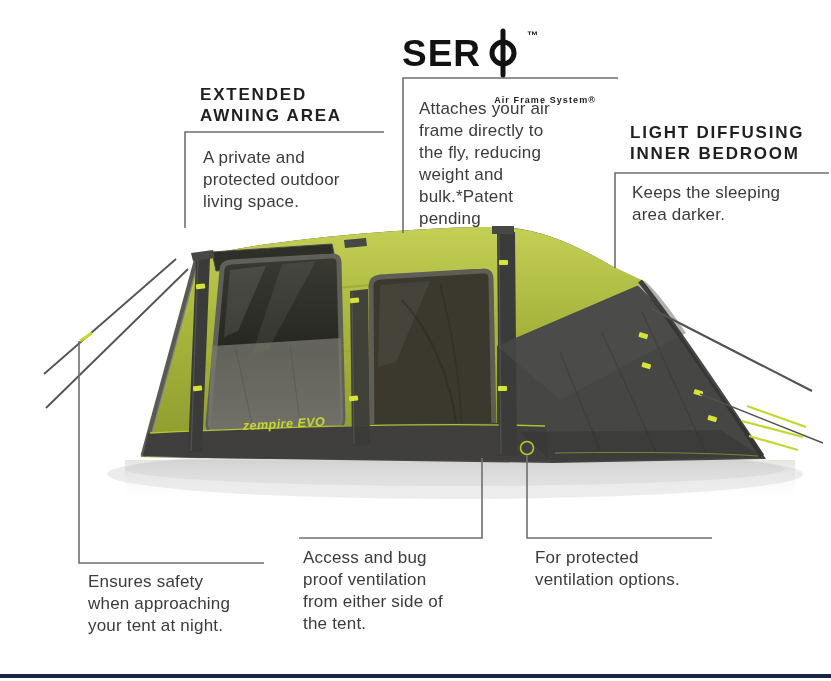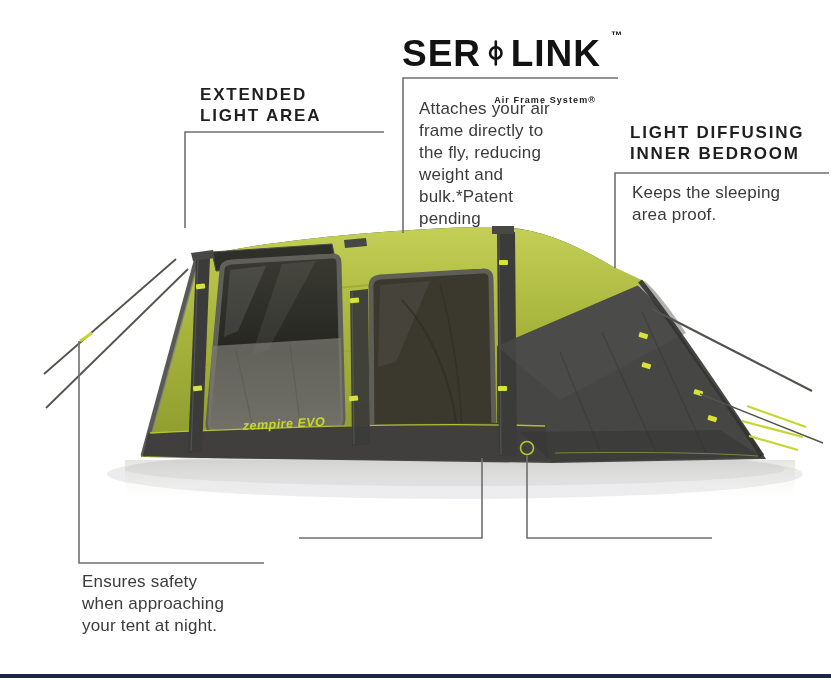--- a/index.html
+++ b/index.html
@@ -158,32 +158,34 @@
     </g>
   </svg>
 
   <div class="abs" style="left:402px;top:28px;width:220px">
     <div class="logo-row">
       <span>SER</span>
       <svg class="o-glyph" width="30" height="50" viewBox="0 0 30 50">
         <line x1="15" y1="3" x2="15" y2="47" stroke="#121212" stroke-width="5" stroke-linecap="round"></line>
         <circle cx="15" cy="25" r="11" fill="none" stroke="#121212" stroke-width="5"></circle>
       </svg>
-      <span>LINK</span>
       <span class="tm">™</span>
     </div>
     <div class="tagline">Air Frame System®</div>
   </div>
 
-  <div class="abs h" style="left:200px;top:84px;width:170px">EXTENDED LIGHT AREA</div>
+  <div class="abs h" style="left:200px;top:84px;width:170px">EXTENDED AWNING AREA</div>
+  <div class="abs b" style="left:203px;top:147px;width:160px">A private and protected outdoor living space.</div>
 
   <div class="abs b" style="left:419px;top:98px;width:152px">Attaches your air frame directly to the fly, reducing weight and bulk.*Patent pending</div>
 
   <div class="abs h" style="left:630px;top:122px;width:205px">LIGHT DIFFUSING INNER BEDROOM</div>
-  <div class="abs b" style="left:632px;top:182px;width:165px">Keeps the sleeping area proof.</div>
+  <div class="abs b" style="left:632px;top:182px;width:165px">Keeps the sleeping area darker.</div>
 
-  <div class="abs b" style="left:82px;top:571px;width:150px">Ensures safety when approaching your tent at night.</div>
+  <div class="abs b" style="left:88px;top:571px;width:150px">Ensures safety when approaching your tent at night.</div>
 
+  <div class="abs b" style="left:303px;top:547px;width:155px">Access and bug proof ventilation from either side of the tent.</div>
 
+  <div class="abs b" style="left:535px;top:547px;width:175px">For protected ventilation options.</div>
 
   <div class="abs footer-bar"></div>
 
 </div>
 
 </body></html>

